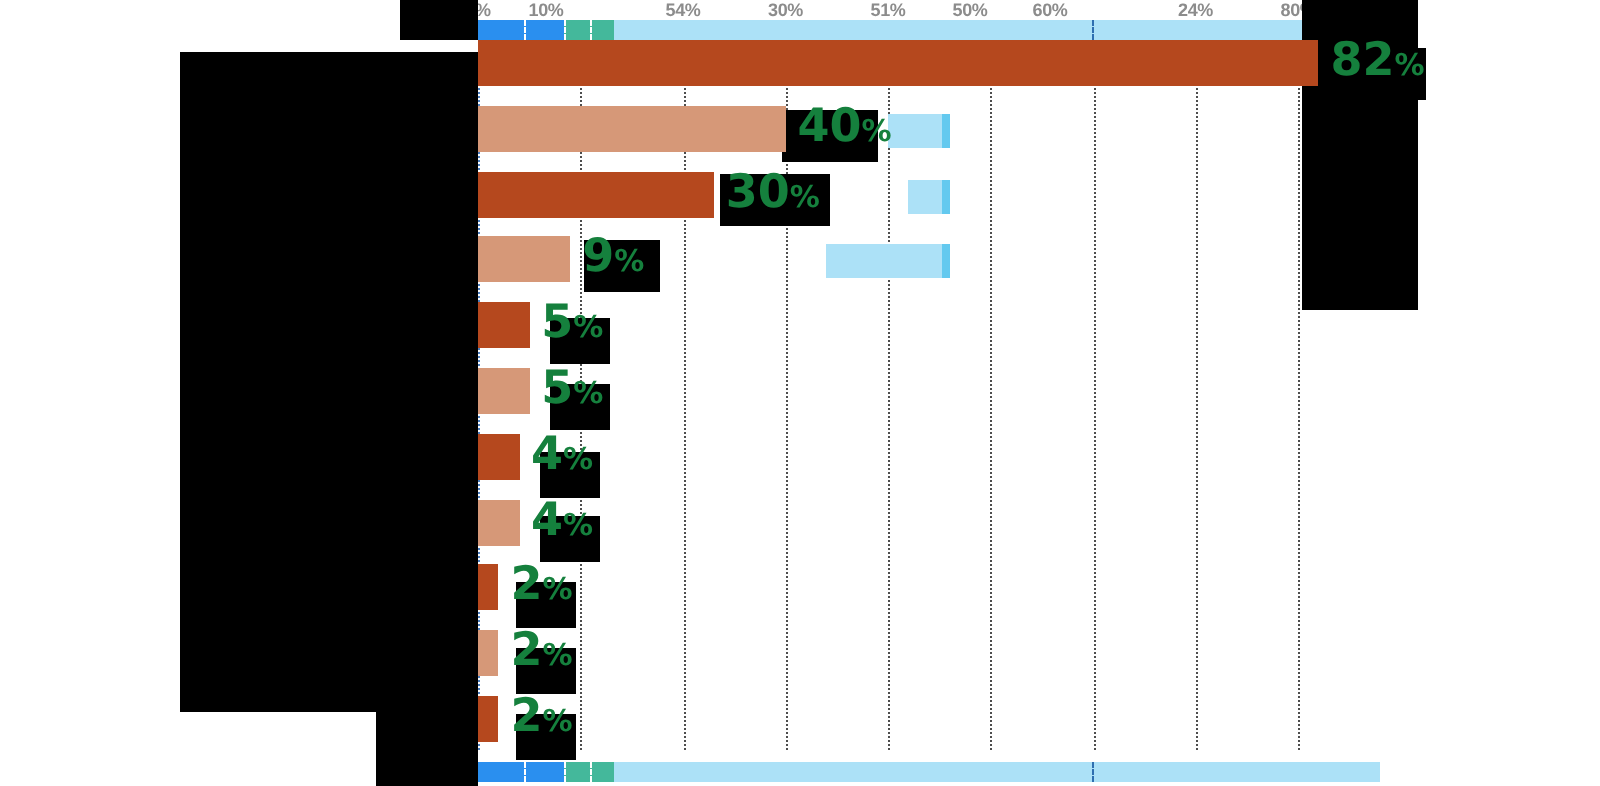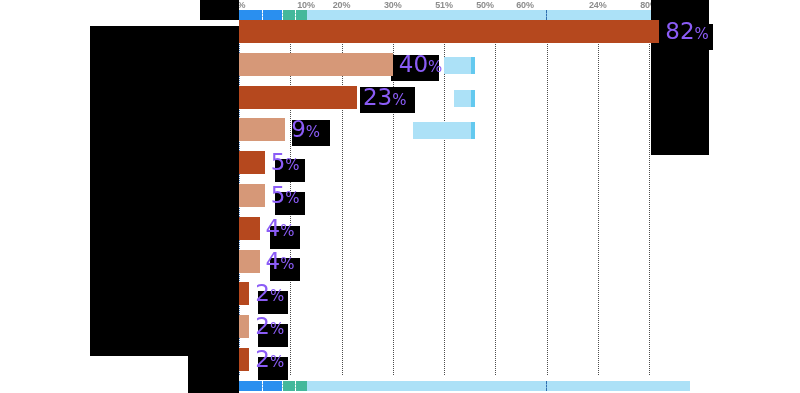--- a/index.html
+++ b/index.html
@@ -19,21 +19,21 @@
   .tick{position:absolute;top:0;transform:translateX(-50%);
         font-size:9px;font-weight:bold;color:#8c8c8c;letter-spacing:-.2px;white-space:nowrap;}
 
   
   .rows{position:absolute;left:239px;top:20px;width:451px;height:355px;}
   .row{position:absolute;left:0;width:451px;}
   .bar{position:absolute;left:0;top:0;height:100%;}
   .bar.dark{background:#b5481e;}
   .bar.light{background:#d69878;}
   .vlabel{position:absolute;top:50%;transform:translateY(-50%);
-          color:#8b5cf6;font-weight:normal;white-space:nowrap;line-height:1;
+          color:#15803d;font-weight:bold;white-space:nowrap;line-height:1;
           font-family:"DejaVu Sans", sans-serif;}
   .vlabel .num{font-size:23px;}
   .vlabel .pct{font-size:15px;}
 
   
   .marker{position:absolute;background:#ace1f7;}
   .marker .cap{position:absolute;right:0;top:0;bottom:0;width:4px;background:#63c9ef;}
 
   
   .strip{position:absolute;height:10px;}
@@ -47,22 +47,22 @@
   
   .redact{position:absolute;background:#000000;}
 </style>
 </head>
 <body>
 
 <div id="stage">
 
   <div class="axis" id="axis">
       <div class="tick" style="left: 239px;">0%</div>
-      <div class="tick" style="left: 306px;">10%</div>
-      <div class="tick" style="left: 341.5px;">20%</div>
+      <div class="tick" style="left: 273px;">10%</div>
+      <div class="tick" style="left: 341.5px;">54%</div>
       <div class="tick" style="left: 392.75px;">30%</div>
       <div class="tick" style="left: 444px;">51%</div>
       <div class="tick" style="left: 485px;">50%</div>
       <div class="tick" style="left: 525px;">60%</div>
       <div class="tick" style="left: 597.75px;">24%</div>
       <div class="tick" style="left: 649px;">80%</div>
     </div>
 
   <div class="plot" id="grid">
       <div class="gridline zero" style="left: 0px;"></div>
@@ -157,21 +157,21 @@
       <div class="redact" style="left: 275px; top: 192px; width: 30px; height: 23px;"></div>
       <div class="redact" style="left: 270px; top: 226px; width: 30px; height: 23px;"></div>
       <div class="redact" style="left: 270px; top: 258px; width: 30px; height: 23px;"></div>
       <div class="redact" style="left: 258px; top: 291px; width: 30px; height: 23px;"></div>
       <div class="redact" style="left: 258px; top: 324px; width: 30px; height: 23px;"></div>
       <div class="redact" style="left: 258px; top: 357px; width: 30px; height: 23px;"></div>
     </div>
 
 <div class="vlabel" style="left: 665.25px; z-index: 30; position: absolute; top: 31px; transform: translateY(-50%);"><span class="num">82</span><span class="pct">%</span></div>
     <div class="vlabel" style="left: 398.75px; z-index: 30; position: absolute; top: 63.8px; transform: translateY(-50%);"><span class="num">40</span><span class="pct">%</span></div>
-    <div class="vlabel" style="left: 362.875px; z-index: 30; position: absolute; top: 96.6px; transform: translateY(-50%);"><span class="num">23</span><span class="pct">%</span></div>
+    <div class="vlabel" style="left: 362.875px; z-index: 30; position: absolute; top: 96.6px; transform: translateY(-50%);"><span class="num">30</span><span class="pct">%</span></div>
     <div class="vlabel" style="left: 291.125px; z-index: 30; position: absolute; top: 129.4px; transform: translateY(-50%);"><span class="num">9</span><span class="pct">%</span></div>
     <div class="vlabel" style="left: 270.625px; z-index: 30; position: absolute; top: 162.2px; transform: translateY(-50%);"><span class="num">5</span><span class="pct">%</span></div>
     <div class="vlabel" style="left: 270.625px; z-index: 30; position: absolute; top: 195px; transform: translateY(-50%);"><span class="num">5</span><span class="pct">%</span></div>
     <div class="vlabel" style="left: 265.5px; z-index: 30; position: absolute; top: 227.8px; transform: translateY(-50%);"><span class="num">4</span><span class="pct">%</span></div>
     <div class="vlabel" style="left: 265.5px; z-index: 30; position: absolute; top: 260.6px; transform: translateY(-50%);"><span class="num">4</span><span class="pct">%</span></div>
     <div class="vlabel" style="left: 255.25px; z-index: 30; position: absolute; top: 293.4px; transform: translateY(-50%);"><span class="num">2</span><span class="pct">%</span></div>
     <div class="vlabel" style="left: 255.25px; z-index: 30; position: absolute; top: 326.2px; transform: translateY(-50%);"><span class="num">2</span><span class="pct">%</span></div>
     <div class="vlabel" style="left: 255.25px; z-index: 30; position: absolute; top: 359px; transform: translateY(-50%);"><span class="num">2</span><span class="pct">%</span></div>
   </div>
 

